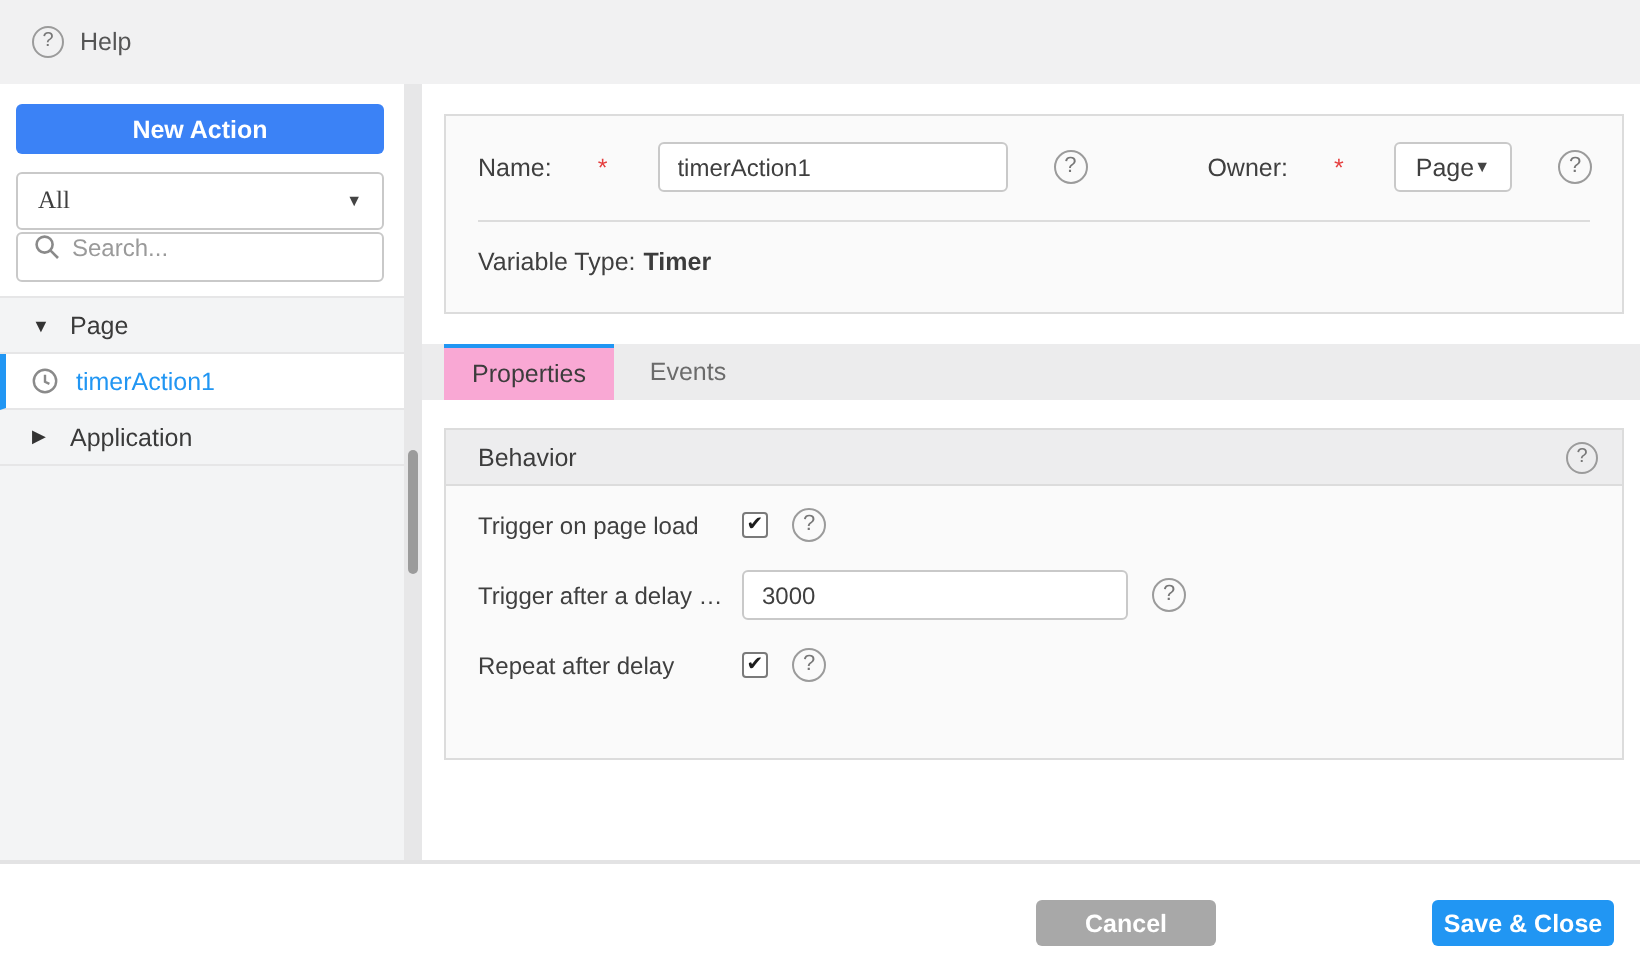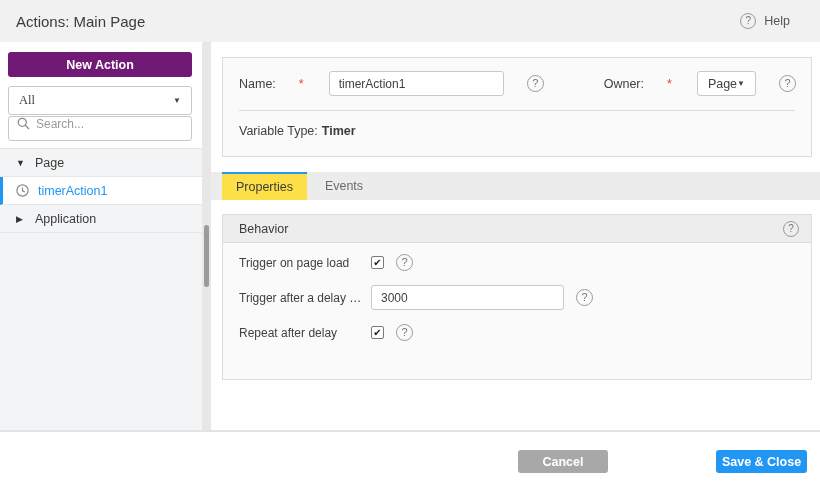--- a/index.html
+++ b/index.html
@@ -14,21 +14,21 @@
   .help-group { display:flex; align-items:center; gap:8px; cursor:pointer; }
   .help-group span.lbl { font-size:12.5px; color:#555; }
 
   .qicon { display:inline-flex; width:16px; height:16px; border:1px solid #9b9b9b; border-radius:50%;
            align-items:center; justify-content:center; font-size:10px; color:#777; flex:0 0 auto;
            background:transparent; line-height:1; }
   .qicon.big { width:17px; height:17px; font-size:11px; }
 
   
   .sidebar { position:absolute; left:0; top:42px; width:202px; height:388px; background:#fff; }
-  .btn-new { position:absolute; left:8px; top:10px; width:184px; height:25px; background:#701a75;
+  .btn-new { position:absolute; left:8px; top:10px; width:184px; height:25px; background:#3b82f6;
              color:#fff; font-weight:700; font-size:12.5px; border:none; border-radius:3px; cursor:pointer; }
   .select-box { position:absolute; left:8px; top:44px; width:184px; height:29px; background:#fff;
                 border:1px solid #c9c9c9; border-radius:3px; display:flex; align-items:center;
                 padding:0 10px; cursor:pointer;font-family:Liberation Serif, serif; }
   .select-box .val { flex:1; color:#3f3f3f; }
   .caret { font-size:8px; color:#444; }
   .search-box { position:absolute; left:8px; top:74px; width:184px; height:25px; background:#fff;
                 border:1px solid #c9c9c9; border-radius:3px; display:flex; align-items:flex-start; padding:0 8px; }
   .search-box input { border:none; outline:none; flex:1; font:inherit; font-size:12px; color:#3f3f3f;
                       background:transparent; margin-left:6px; min-width:0; }
@@ -64,21 +64,21 @@
   .owner-select .val { flex:1; }
   .gap-lg { width:14px; flex:0 0 auto; }
   .form-divider { border-top:1px solid #dcdcdc; margin:14px 16px 0 16px; }
   .vtype-row { display:flex; align-items:center; padding:13px 16px 0 16px; gap:4px; }
   .vtype-row .value { font-weight:700; color:#3c3c3c; }
 
   .tabstrip { position:absolute; left:0; top:130px; width:609px; height:28px; background:#ececed;
               display:flex; align-items:stretch; padding-left:11px; }
   .tab { min-width:74px; display:flex; align-items:center; justify-content:center; padding:0 14px;
          color:#6b6b6b; cursor:pointer; }
-  .tab.active { background:#fde047; border-top:2px solid #2196f3; color:#3c3c3c; }
+  .tab.active { background:#f9a8d4; border-top:2px solid #2196f3; color:#3c3c3c; }
 
   .panel { position:absolute; left:11px; top:172px; width:590px; height:166px; border:1px solid #dcdcdc;
            background:#fafafa; }
   .panel-header { height:28px; background:#ededee; border-bottom:1px solid #dcdcdc; display:flex;
                   align-items:center; justify-content:space-between; padding:0 12px 0 16px; }
   .panel-header .title { color:#3c3c3c; }
   .panel-body { padding:11px 16px 0 16px; }
   .prop-row { display:flex; align-items:center; margin-bottom:14px; }
   .prop-row .plabel { width:132px; flex:0 0 auto; font-size:12px; color:#3f3f3f; white-space:nowrap;
                       overflow:hidden; text-overflow:ellipsis; padding-right:6px; }
@@ -98,21 +98,20 @@
   .btn-saveclose { left:716px; width:91px !important; background:#2196f3; }
 
   svg.mini { display:block; }
 </style>
 </head>
 <body>
 
 <div class="app">
 
   <div class="titlebar">
-    <h1>Actions: Main Page</h1>
     <div class="help-group">
       <span class="qicon">?</span>
       <span class="lbl">Help</span>
     </div>
   </div>
 
   <div class="sidebar">
     <button class="btn-new">New Action</button>
 
     <div class="select-box">

